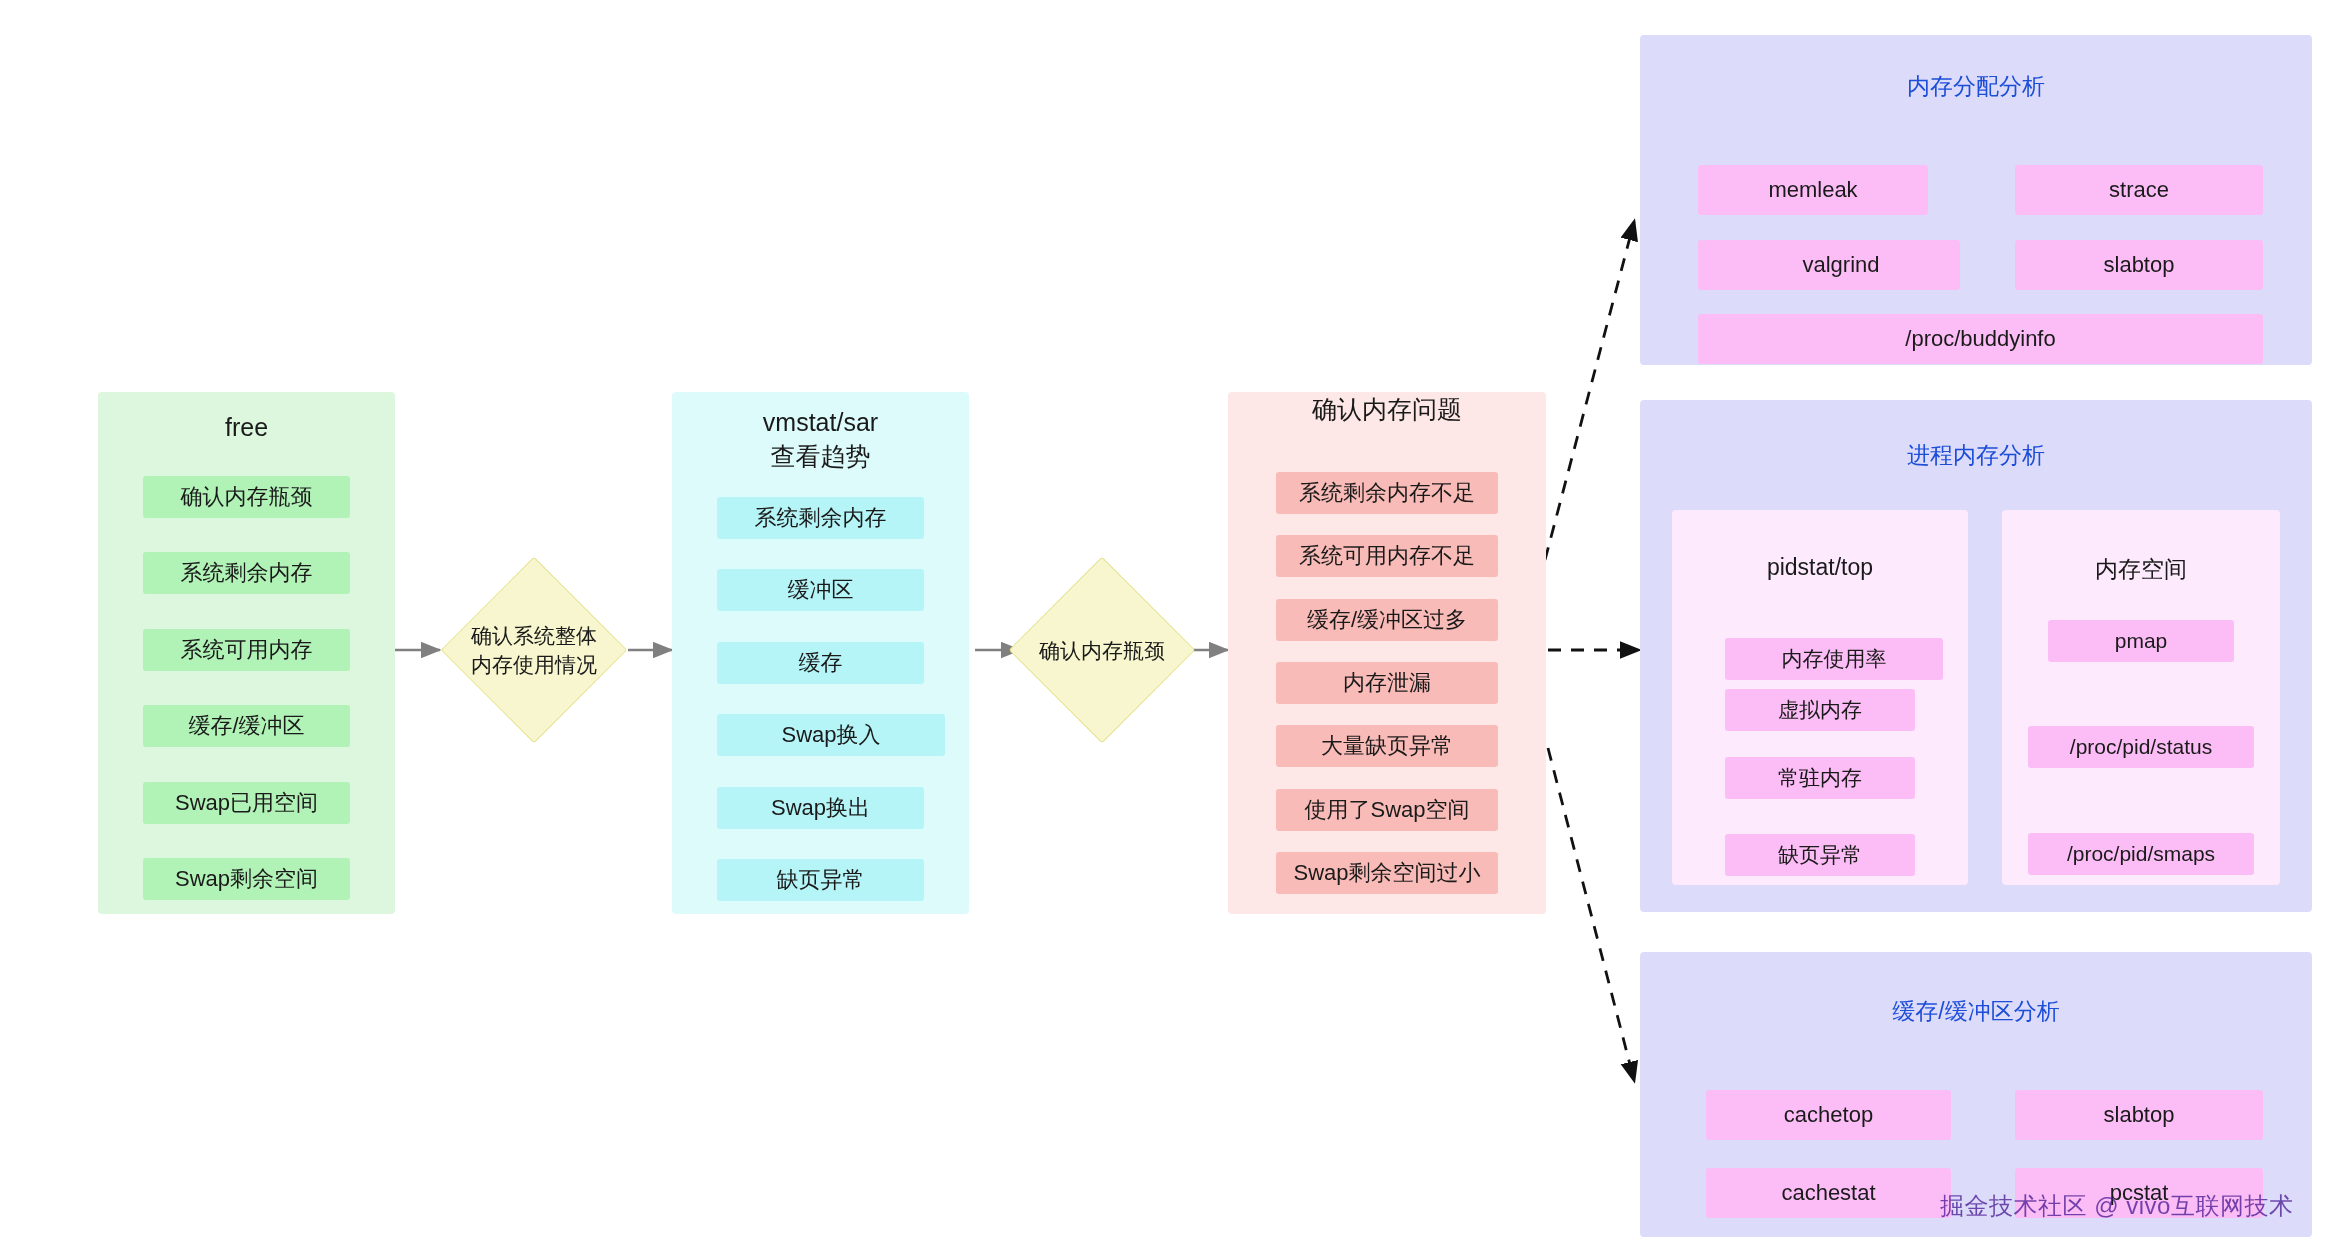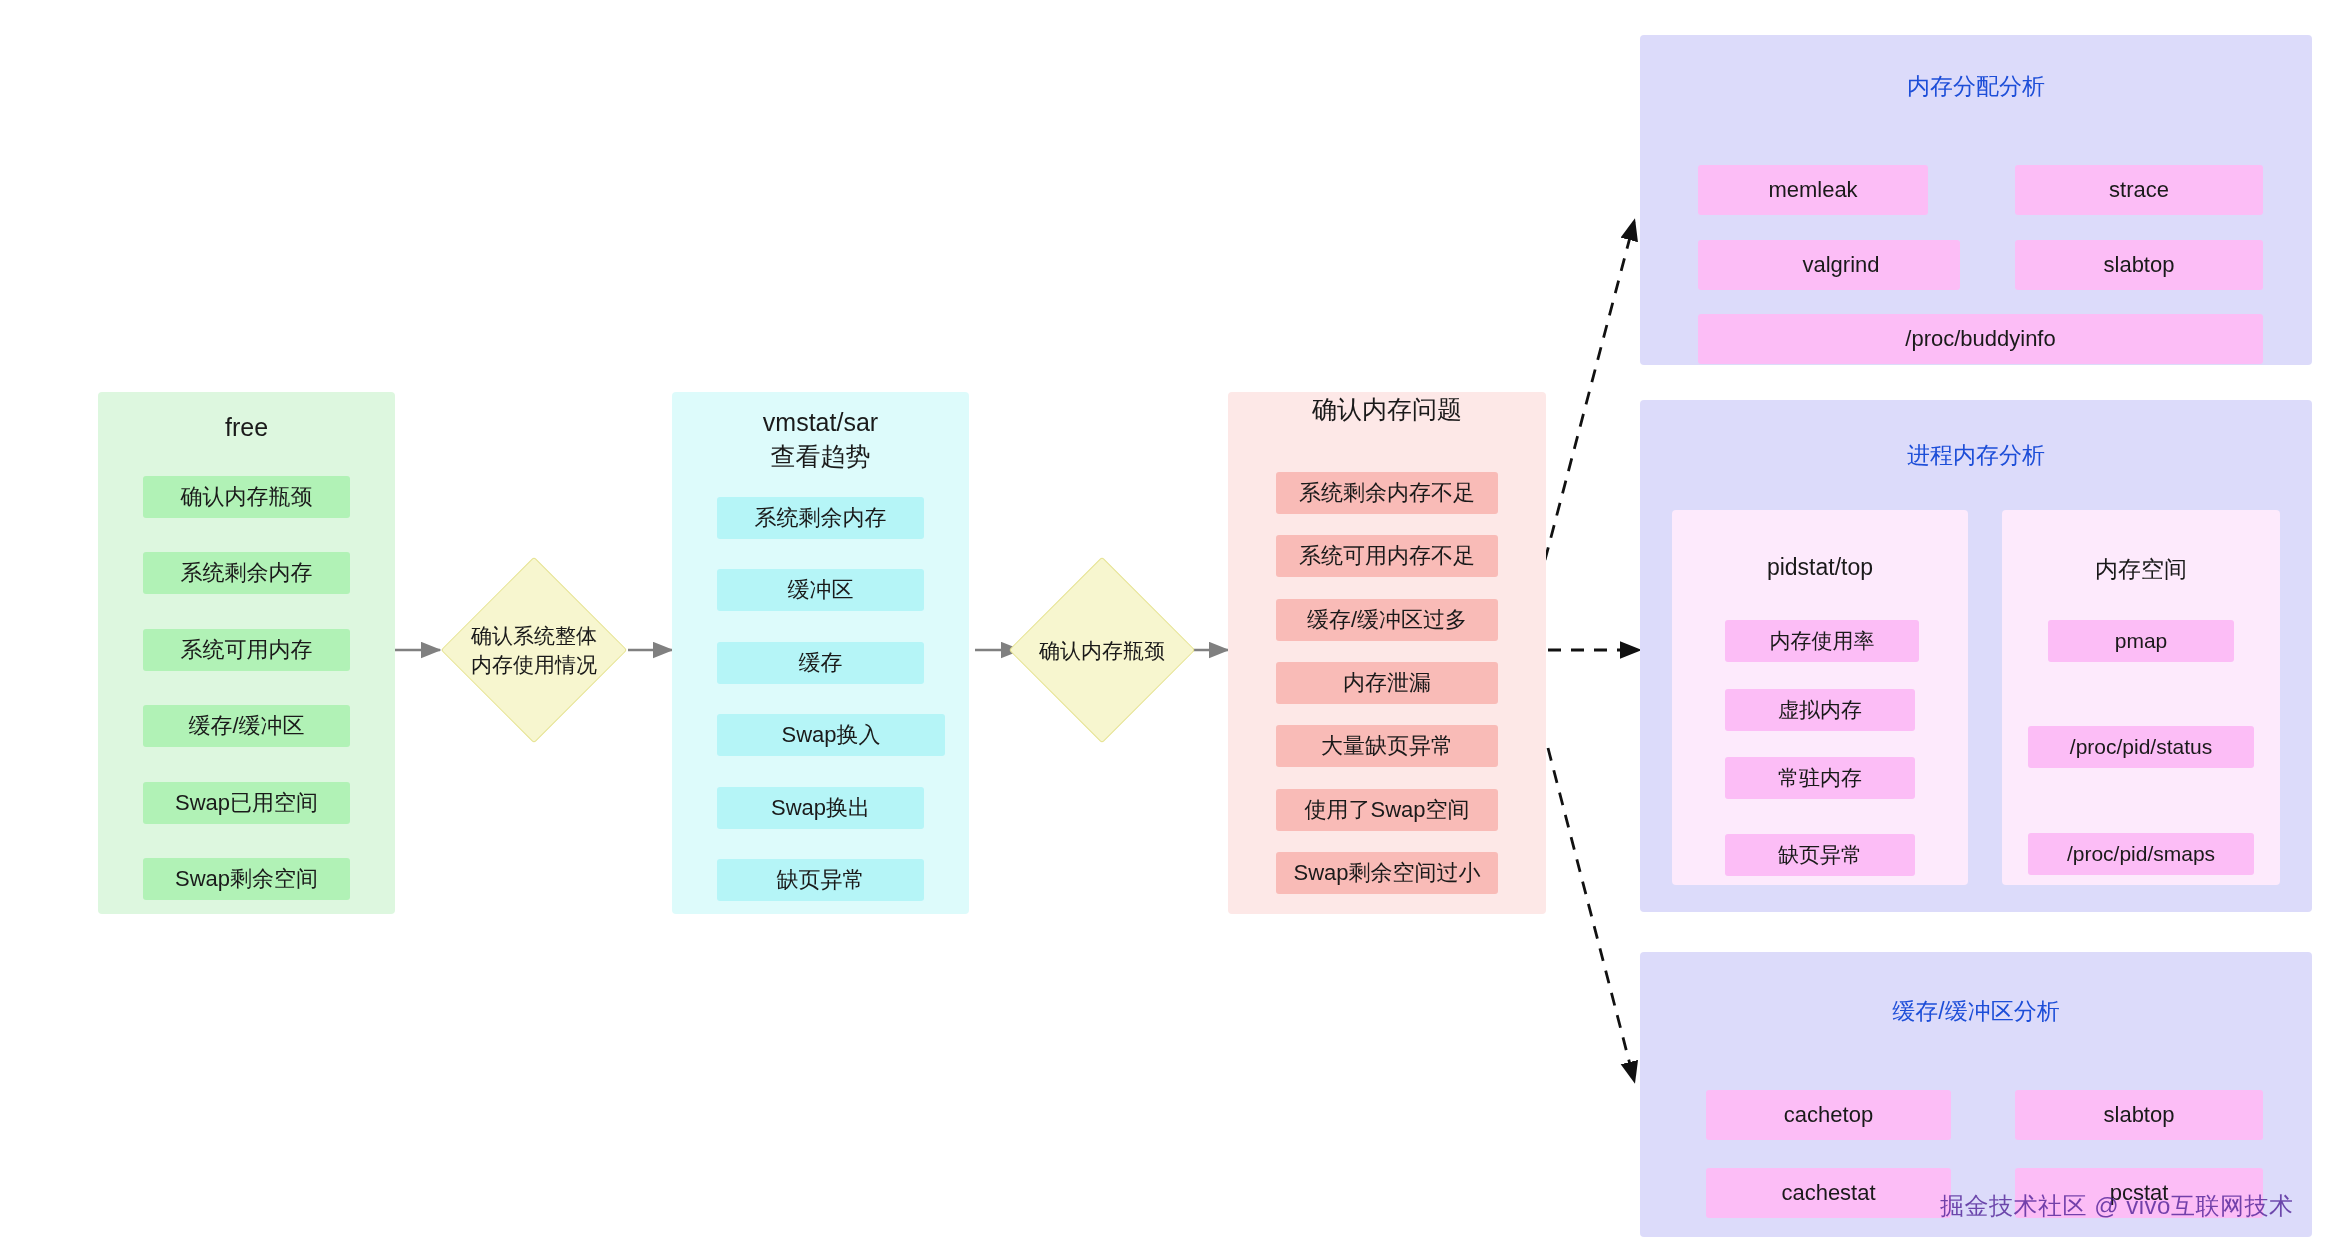--- a/index.html
+++ b/index.html
@@ -229,21 +229,21 @@
     <div class="tool" style="left:58px;  top:205px; width:238px; height:50px;padding-left:24px;">valgrind</div>
     <div class="tool" style="left:375px; top:205px; width:248px; height:50px;">slabtop</div>
     <div class="tool" style="left:58px;  top:279px; width:565px; height:50px;">/proc/buddyinfo</div>
   </div>
 
   <div class="node panel" style="left:1640px; top:400px; width:672px; height:512px;">
     <div class="panel-title" style="top:40px;">进程内存分析</div>
 
     <div class="subpanel" style="left:32px; top:110px; width:296px; height:375px;">
       <div class="subpanel-title" style="top:44px;">pidstat/top</div>
-      <div class="tool-sm" style="left:53px; top:110px; width:194px; height:42px;">内存使用率</div>
+      <div class="tool-sm" style="left:53px; top:128px; width:218px; height:42px;">内存使用率</div>
       <div class="tool-sm" style="left:53px; top:179px; width:190px; height:42px;">虚拟内存</div>
       <div class="tool-sm" style="left:53px; top:247px; width:190px; height:42px;">常驻内存</div>
       <div class="tool-sm" style="left:53px; top:324px; width:190px; height:42px;">缺页异常</div>
     </div>
 
     <div class="subpanel" style="left:362px; top:110px; width:278px; height:375px;">
       <div class="subpanel-title" style="top:44px;">内存空间</div>
       <div class="tool-sm" style="left:46px; top:110px; width:186px; height:42px;">pmap</div>
       <div class="tool-sm" style="left:26px; top:216px; width:226px; height:42px;">/proc/pid/status</div>
       <div class="tool-sm" style="left:26px; top:323px; width:226px; height:42px;">/proc/pid/smaps</div>

